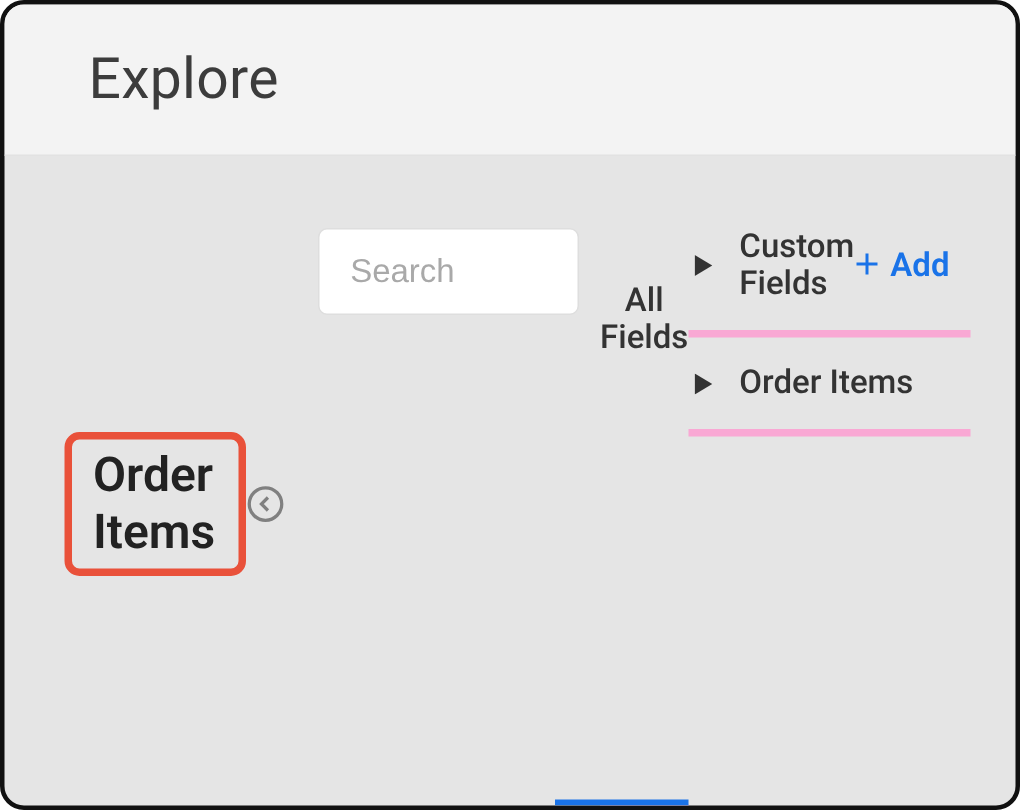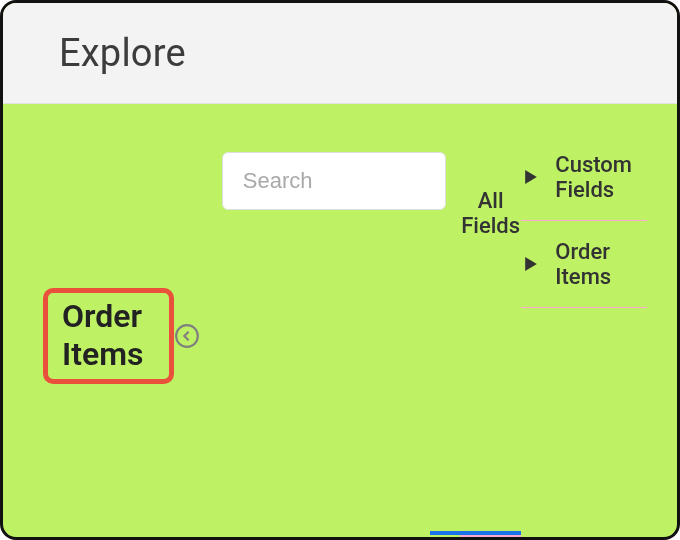--- a/index.html
+++ b/index.html
@@ -9,21 +9,21 @@
       width: 680px;
       height: 540px;
       overflow: hidden;
     }
     .window {
       width: 680px;
       height: 540px;
       border: 3px solid #111;
       border-radius: 16px;
       overflow: hidden;
-      background: #bef264;
+      background: #e5e5e5;
       display: flex;
       flex-direction: column;
     }
     .header {
       background: #f3f3f3;
       border-bottom: 1px solid #e2e2e2;
       padding: 28px 36px 28px 56px;
     }
     .header-title {
       font-size: 38px;
@@ -73,21 +73,21 @@
       border-radius: 6px;
       font-size: 22px;
       color: #333;
       padding: 0 20px;
       outline: none;
     }
     .search-input::placeholder { color: #a9a9a9; }
     .tabs {
       display: flex;
       margin-top: 40px;
-      border-bottom: 3px solid #f9a8d4;
+      border-bottom: 1px solid #f9a8d4;
     }
     .tab {
       flex: 1;
       text-align: center;
       padding: 14px 0 16px 0;
       font-size: 22px;
       color: #7a7a7a;
       cursor: pointer;
       position: relative;
     }
@@ -103,21 +103,21 @@
       bottom: -1px;
       height: 4px;
       background: #1a73e8;
     }
     .rows { }
     .row {
       display: flex;
       align-items: center;
       justify-content: space-between;
       padding: 18px 10px 18px 0;
-      border-bottom: 1px solid #f9a8d4;
+      border-bottom: 5px solid #f9a8d4;
       cursor: pointer;
     }
     .row-left {
       display: flex;
       align-items: center;
       gap: 18px;
       padding-left: 4px;
     }
     .caret {
       display: inline-flex;
@@ -177,20 +177,29 @@
 
       <div class="row">
         <div class="row-left">
           <span class="caret">
             <svg width="12" height="14" viewBox="0 0 10 12">
                 <polygon points="0,0 10,6 0,12" fill="#333"></polygon>
               </svg>
           </span>
           <span class="row-label">Custom Fields</span>
         </div>
+        <div class="add-btn">
+          <span>
+            <svg width="16" height="16" viewBox="0 0 16 16" stroke="#1a73e8" stroke-width="2">
+                <line x1="8" y1="1" x2="8" y2="15"></line>
+                <line x1="1" y1="8" x2="15" y2="8"></line>
+              </svg>
+          </span>
+          <span>Add</span>
+        </div>
       </div>
 
       <div class="row">
         <div class="row-left">
           <span class="caret">
             <svg width="12" height="14" viewBox="0 0 10 12">
                 <polygon points="0,0 10,6 0,12" fill="#333"></polygon>
               </svg>
           </span>
           <span class="row-label">Order Items</span>

